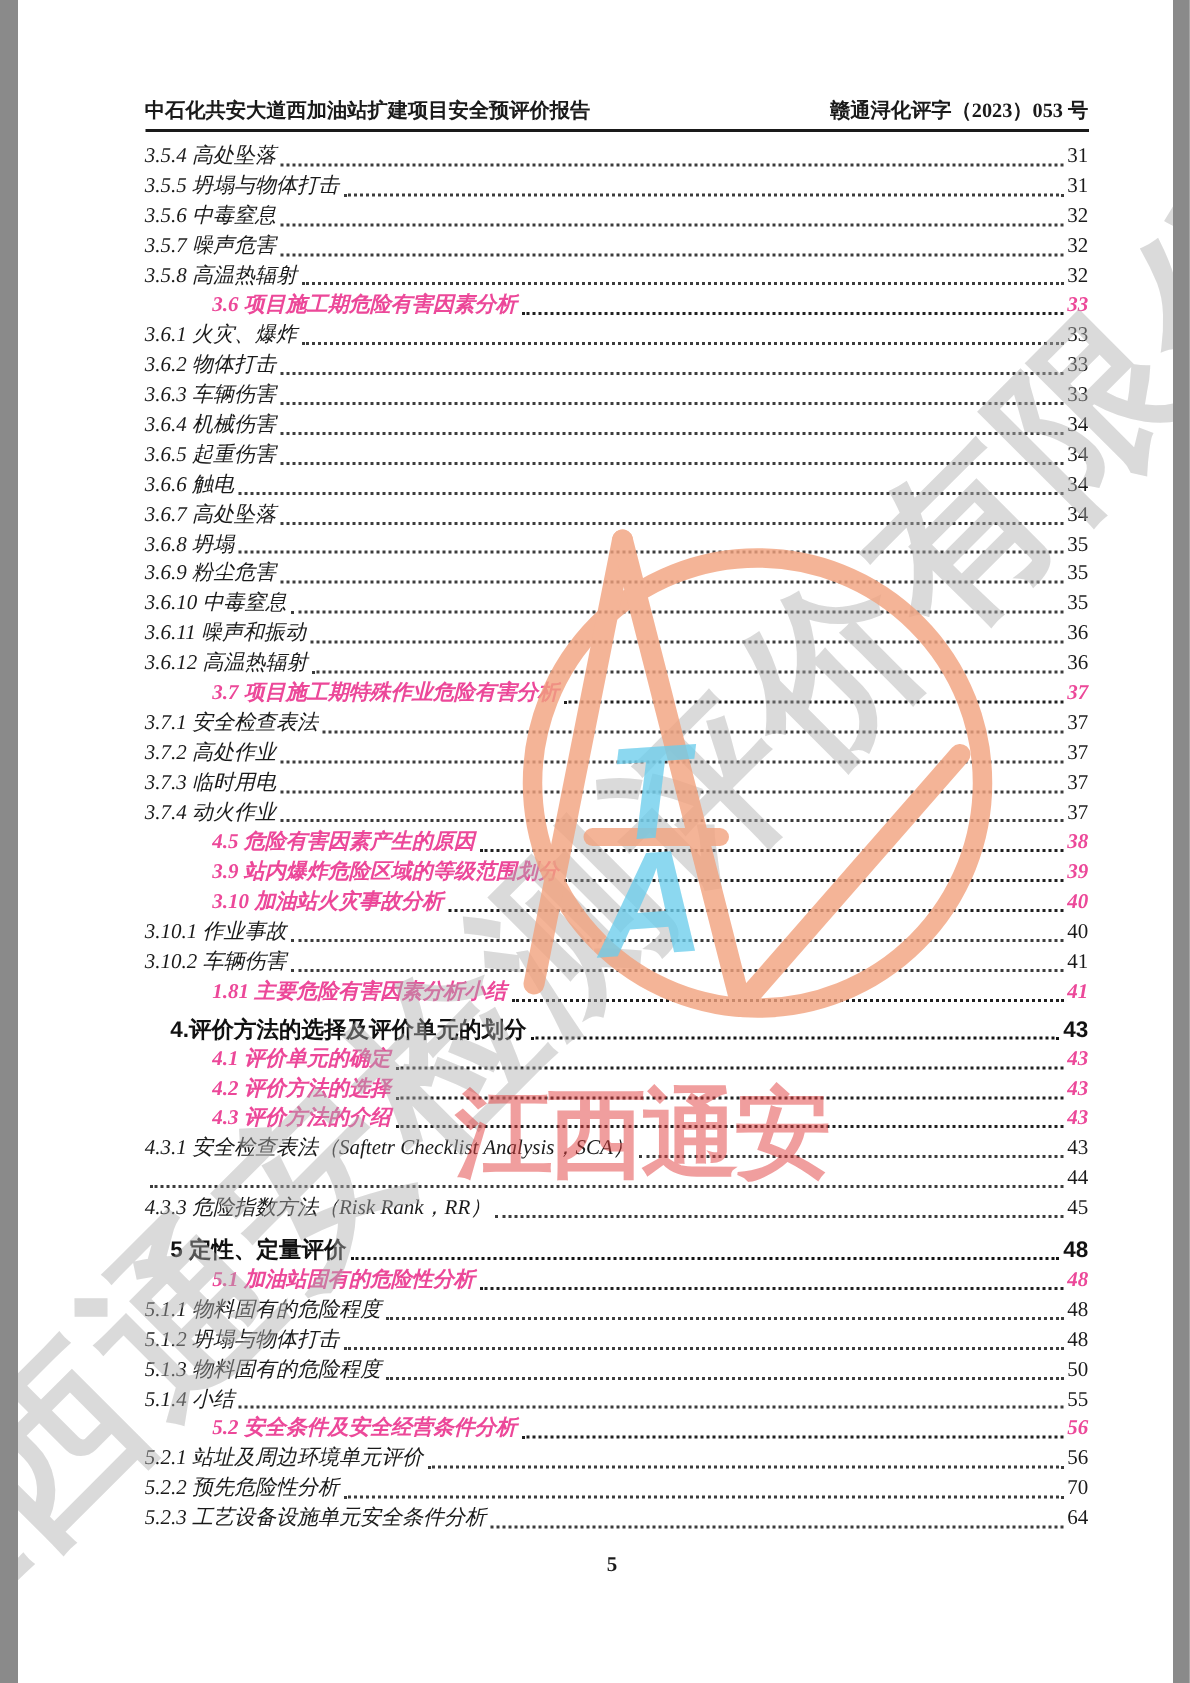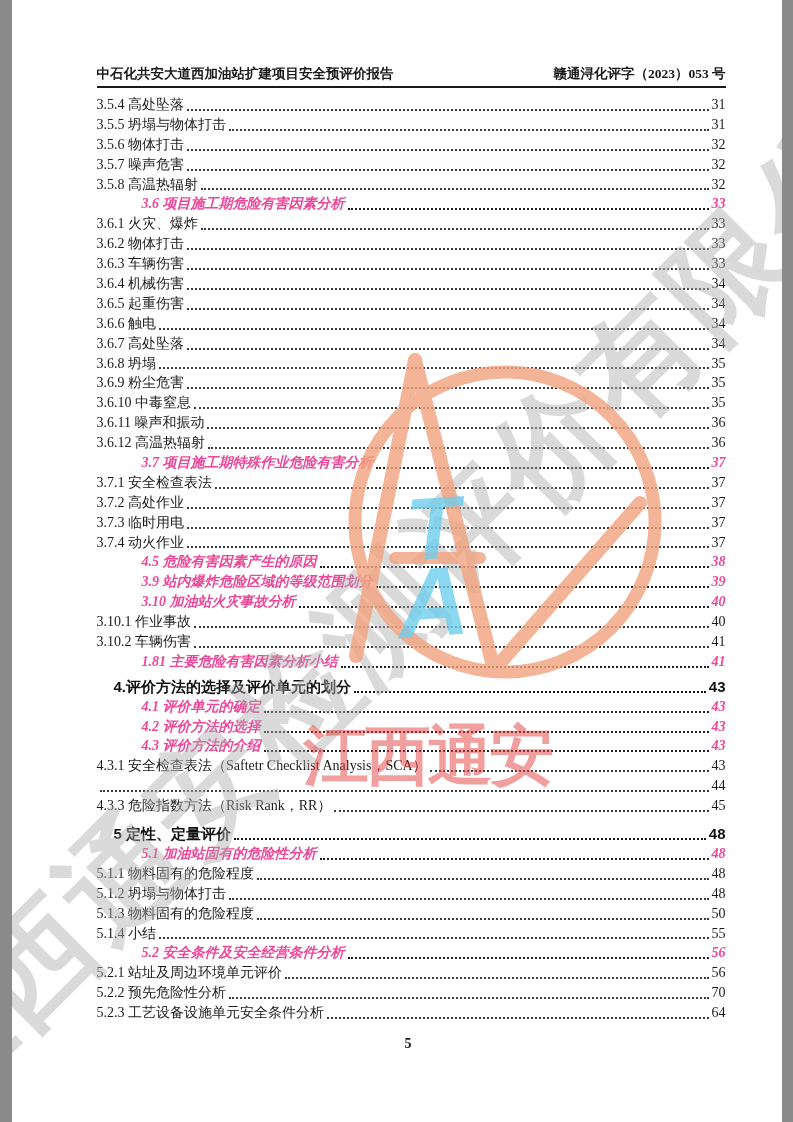--- a/index.html
+++ b/index.html
@@ -38,21 +38,21 @@
   .toc-row .p{flex:0 0 auto;}
   .toc-row.lv1{
     font-family:"Liberation Sans", sans-serif;
     font-weight:bold;font-size:15px;color:#111;
   }
   .toc-row.lv1 .leader{border-bottom:2px dotted #141414;}
   .toc-row.lv2{
     font-weight:bold;font-style:italic;font-size:14px;color:#ec4899;
   }
   .toc-row.lv2 .leader{border-bottom:2px dotted #202020;}
-  .toc-row.lv3 .t{padding-left:0;}
+  .toc-row.lv3 .t{padding-left:0;font-style:italic;}
   .ind1{padding-left:17px;}
   .ind2{padding-left:45px;}
   .ind3{padding-left:93px;}
   .gap-lg{margin-top:5px;}
   .gap-sm{margin-top:8px;}
   
   .footer{
     position:absolute;left:0;top:1036px;width:793px;
     text-align:center;font-size:14px;font-weight:bold;
   }
@@ -103,21 +103,21 @@
         <span class="t ind3">3.5.4 高处坠落</span>
         <span class="leader"></span>
         <span class="p">31</span>
       </div>
       <div class="toc-row lv3">
         <span class="t ind3">3.5.5 坍塌与物体打击</span>
         <span class="leader"></span>
         <span class="p">31</span>
       </div>
       <div class="toc-row lv3">
-        <span class="t ind3">3.5.6 物体打击</span>
+        <span class="t ind3">3.5.6 中毒窒息</span>
         <span class="leader"></span>
         <span class="p">32</span>
       </div>
       <div class="toc-row lv3">
         <span class="t ind3">3.5.7 噪声危害</span>
         <span class="leader"></span>
         <span class="p">32</span>
       </div>
       <div class="toc-row lv3">
         <span class="t ind3">3.5.8 高温热辐射</span>

